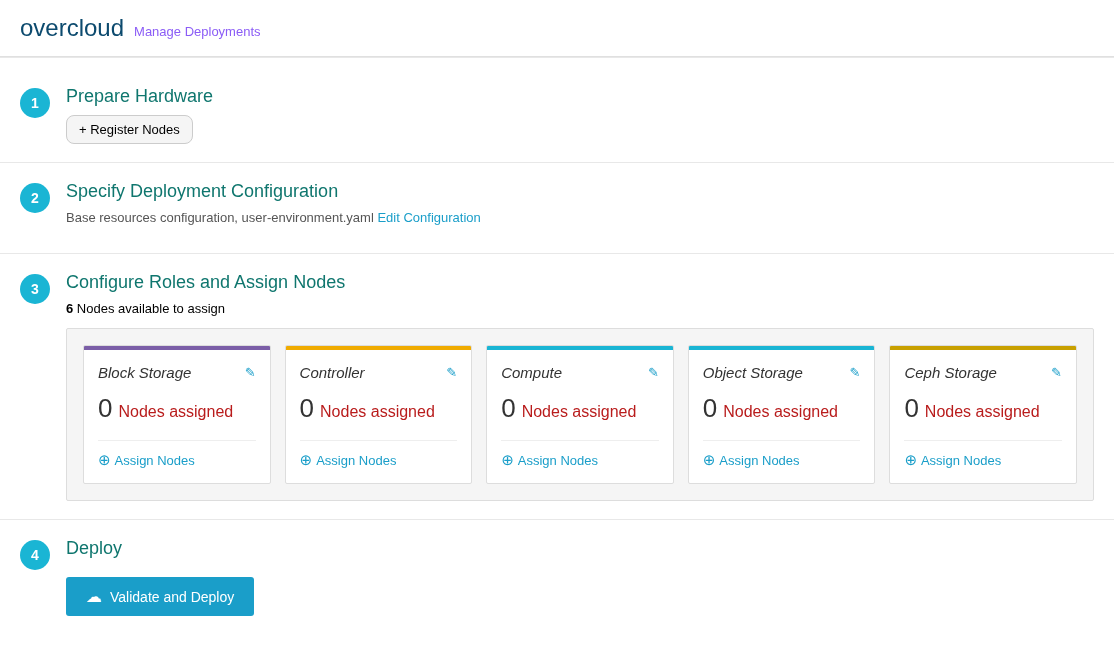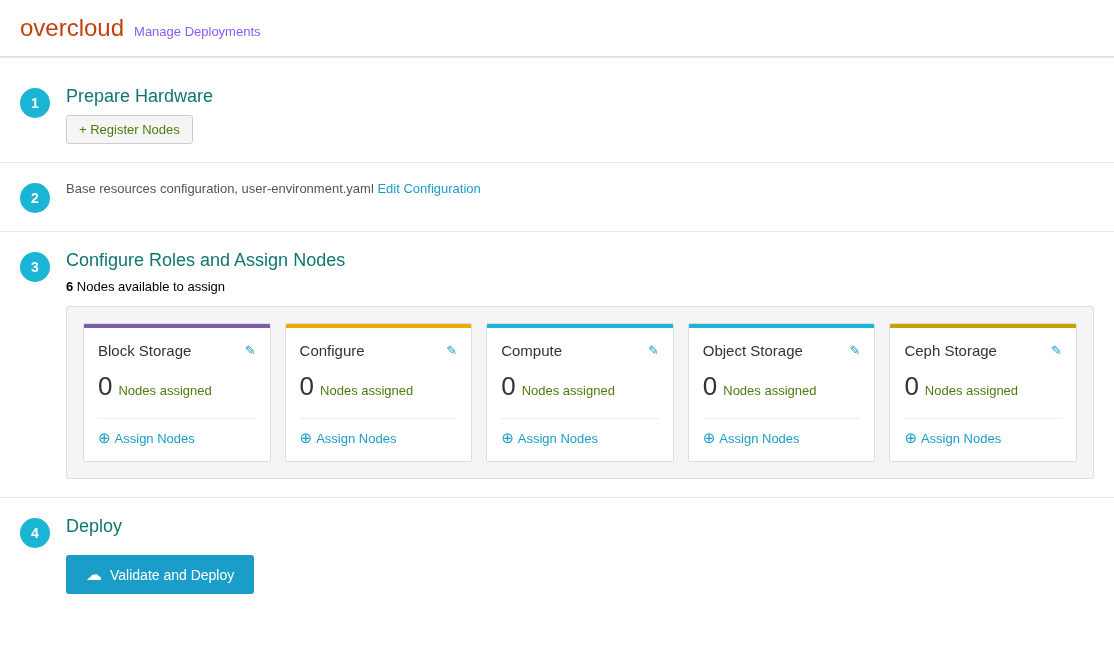--- a/index.html
+++ b/index.html
@@ -12,21 +12,21 @@
     .header {
       padding: 14px 20px;
       border-bottom: 1px solid #e0e0e0;
       display: flex;
       align-items: baseline;
       gap: 10px;
     }
     .header-title {
       font-size: 24px;
       font-weight: 300;
-      color: #c2410c;
+      color: #0c4a6e;
     }
     .header-link {
       color: #8b5cf6;
       font-size: 13px;
       text-decoration: none;
       cursor: pointer;
     }
     .main-content {
       padding: 10px 0;
     }
@@ -71,23 +71,23 @@
       cursor: pointer;
       text-align: right;
     }
     .btn-register {
       display: inline-flex;
       align-items: center;
       gap: 5px;
       padding: 6px 12px;
       border: 1px solid #ccc;
       background: #f5f5f5;
-      color: #4d7c0f;
-      font-size: 13px;
-      border-radius: 3px;
+      color: #000000;
+      font-size: 13px;
+      border-radius: 8px;
       cursor: pointer;
     }
     .nodes-info {
       font-size: 13px;
       color: #000000;
       margin-bottom: 12px;
     }
     .nodes-info strong {
       font-weight: 700;
     }
@@ -122,40 +122,41 @@
     .role-card-title-row {
       display: flex;
       align-items: center;
       justify-content: space-between;
       margin-bottom: 12px;
     }
     .role-card-title {
       font-size: 15px;
       font-weight: 400;
       color: #333;
+      font-style: italic;
     }
     .edit-icon {
       color: #1a9ec9;
       font-size: 13px;
       cursor: pointer;
     }
     .role-nodes-row {
       display: flex;
       align-items: baseline;
       gap: 6px;
       margin-bottom: 16px;
     }
     .role-nodes-count {
       font-size: 26px;
       font-weight: 300;
       color: #333;
     }
     .role-nodes-label {
-      font-size: 13px;
-      color: #4d7c0f;
+      font-size: 16px;
+      color: #b91c1c;
     }
     .role-card-divider {
       border: none;
       border-top: 1px solid #eee;
       margin: 0 0 10px 0;
     }
     .assign-link {
       color: #1a9ec9;
       font-size: 13px;
       text-decoration: none;
@@ -208,20 +209,21 @@
       <div class="step-title">Prepare Hardware</div>
       <button class="btn-register">+ Register Nodes</button>
     </div>
   </div>
 
   <hr class="section-divider">
 
   <div class="step-section">
     <div class="step-badge">2</div>
     <div class="step-content">
+      <div class="step-title">Specify Deployment Configuration</div>
       <div class="step-description">
         <span>Base resources configuration, user-environment.yaml</span>
         <a>Edit Configuration</a>
       </div>
     </div>
   </div>
 
   <hr class="section-divider">
 
   <div class="step-section">
@@ -249,21 +251,21 @@
       <a class="assign-link">
         <span class="plus-circle-icon">⊕</span>
         <span>Assign Nodes</span>
       </a>
     </div>
   </div>
           <div class="role-card">
     <div class="role-card-header controller"></div>
     <div class="role-card-body">
       <div class="role-card-title-row">
-        <span class="role-card-title">Configure</span>
+        <span class="role-card-title">Controller</span>
         <span class="edit-icon">✎</span>
       </div>
       <div class="role-nodes-row">
         <span class="role-nodes-count">0</span>
         <span class="role-nodes-label">Nodes assigned</span>
       </div>
       <hr class="role-card-divider">
       <a class="assign-link">
         <span class="plus-circle-icon">⊕</span>
         <span>Assign Nodes</span>

